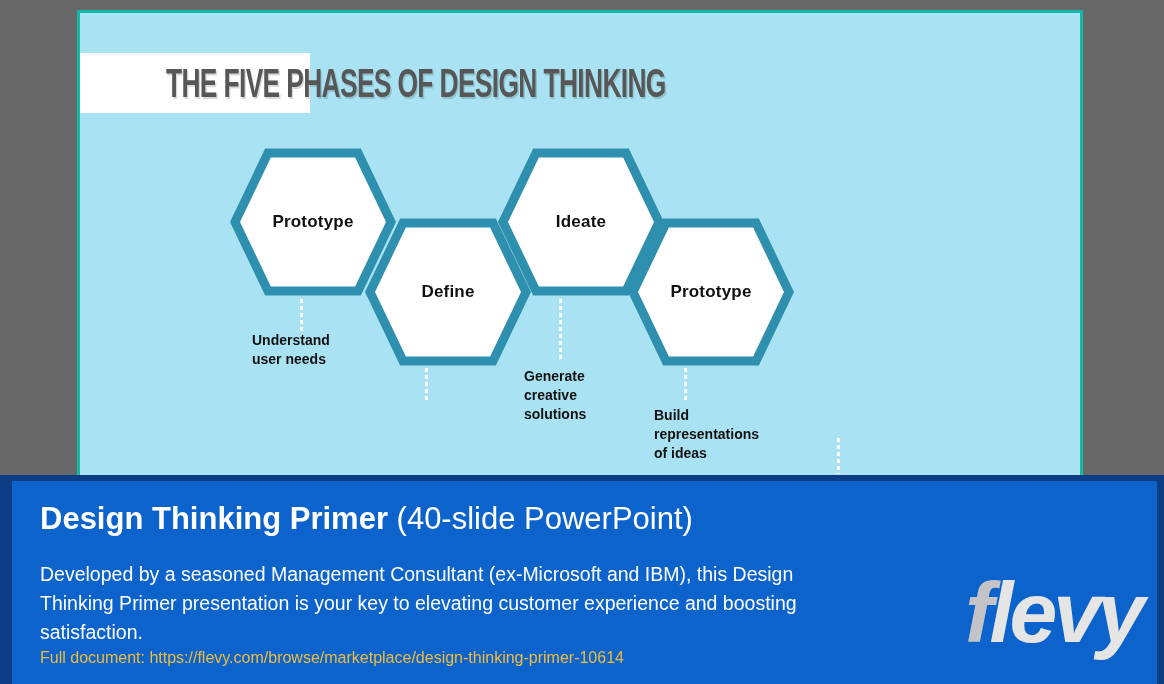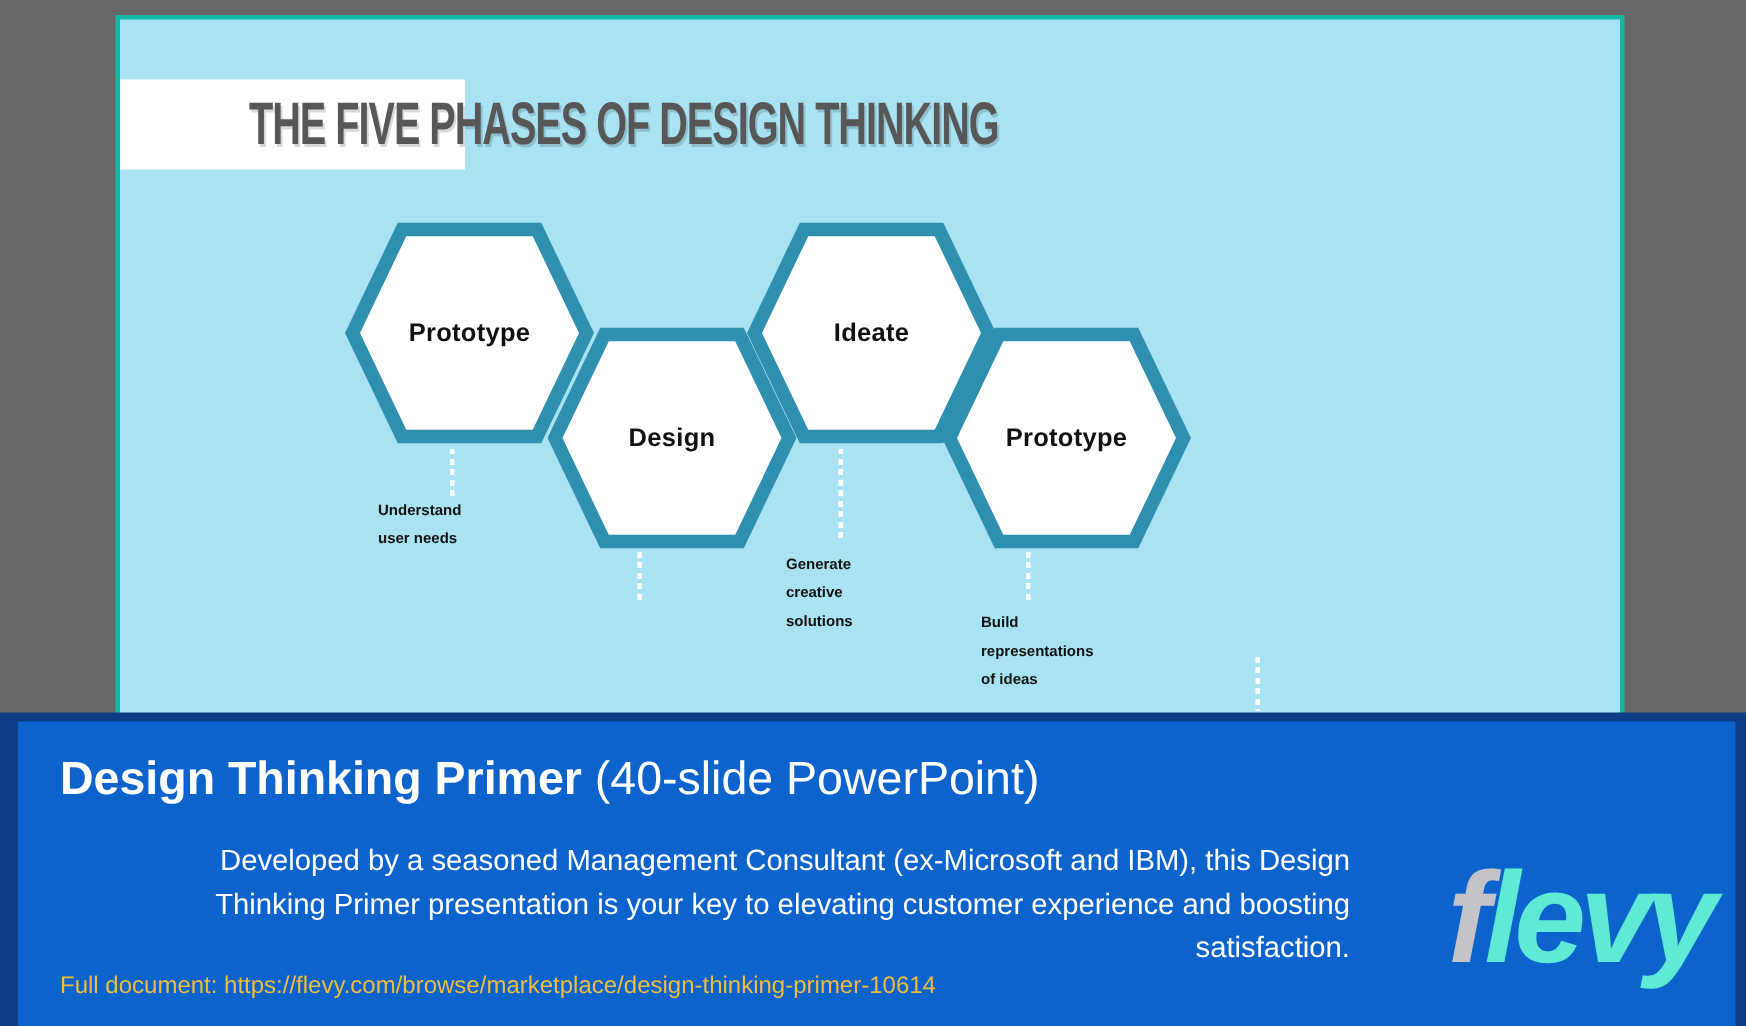--- a/index.html
+++ b/index.html
@@ -50,21 +50,21 @@
     position:absolute; width:3px;
     background-image:repeating-linear-gradient(to bottom,#ffffff 0 4px, transparent 4px 7px);
   }
   .dot-1 { left:220px; top:286px; height:33px; }
   .dot-2 { left:345px; top:355px; height:33px; }
   .dot-3 { left:479px; top:286px; height:62px; }
   .dot-4 { left:604px; top:355px; height:33px; }
   .dot-5 { left:757px; top:425px; height:36px; }
 
   .phase-desc {
-    position:absolute; font-size:10px; font-weight:bold; line-height:19px;
+    position:absolute; font-size:14px; font-weight:bold; line-height:19px;
     color:#111111; white-space:pre-line;
   }
   .desc-1 { left:172px; top:318px; }
   .desc-2 { left:297px; top:391px; }
   .desc-3 { left:444px; top:354px; }
   .desc-4 { left:574px; top:393px; }
 
   
   .banner {
     position:absolute; left:0; top:475px; width:1164px; height:209px;
@@ -75,33 +75,33 @@
     background: var(--banner-blue);
   }
   .banner-title {
     position:absolute; left:28px; top:17px;
     font-size:31px; color:#ffffff; white-space:nowrap; line-height:42px;
   }
   .banner-title .t-bold { font-weight:bold;margin-top:24px; }
   .banner-title .t-rest { font-weight:normal; }
   .banner-desc {
     position:absolute; left:28px; top:79px; width:860px;
-    font-size:19.5px; line-height:29px; color:#ffffff; white-space:pre-line;text-align:right;
+    font-size:19.5px; line-height:29px; color:#ffffff; white-space:pre-line;
   }
   .banner-url {
     position:absolute; left:28px; top:168px;
     font-size:16px; color: var(--gold); white-space:nowrap;
   }
   .logo {
     position:absolute; right:16px; top:88px;
     font-size:86px; line-height:86px; font-weight:bold; font-style:italic;
     letter-spacing:-4px; white-space:nowrap;
   }
   .logo .logo-f   { color: var(--logo-f-gray); }
-  .logo .logo-rest{ color:#5eead4; }
+  .logo .logo-rest{ color:#e5e5e5; }
 </style>
 </head>
 <body>
 
 <div class="stage">
 
   <div class="slide">
     <div class="slide-inner">
 
       <div class="title-band"></div>
@@ -110,21 +110,21 @@
       <div class="hex hex-empathize">
         <svg width="166" height="150" viewBox="0 0 166 150">
           <polygon points="5,75 38,6 128,6 161,75 128,144 38,144"></polygon>
         </svg>
         <div class="hex-label">Prototype</div>
       </div>
       <div class="hex hex-define">
         <svg width="166" height="150" viewBox="0 0 166 150">
           <polygon points="5,75 38,6 128,6 161,75 128,144 38,144"></polygon>
         </svg>
-        <div class="hex-label">Design</div>
+        <div class="hex-label">Define</div>
       </div>
       <div class="hex hex-ideate">
         <svg width="166" height="150" viewBox="0 0 166 150">
           <polygon points="5,75 38,6 128,6 161,75 128,144 38,144"></polygon>
         </svg>
         <div class="hex-label">Ideate</div>
       </div>
       <div class="hex hex-prototype">
         <svg width="166" height="150" viewBox="0 0 166 150">
           <polygon points="5,75 38,6 128,6 161,75 128,144 38,144"></polygon>

